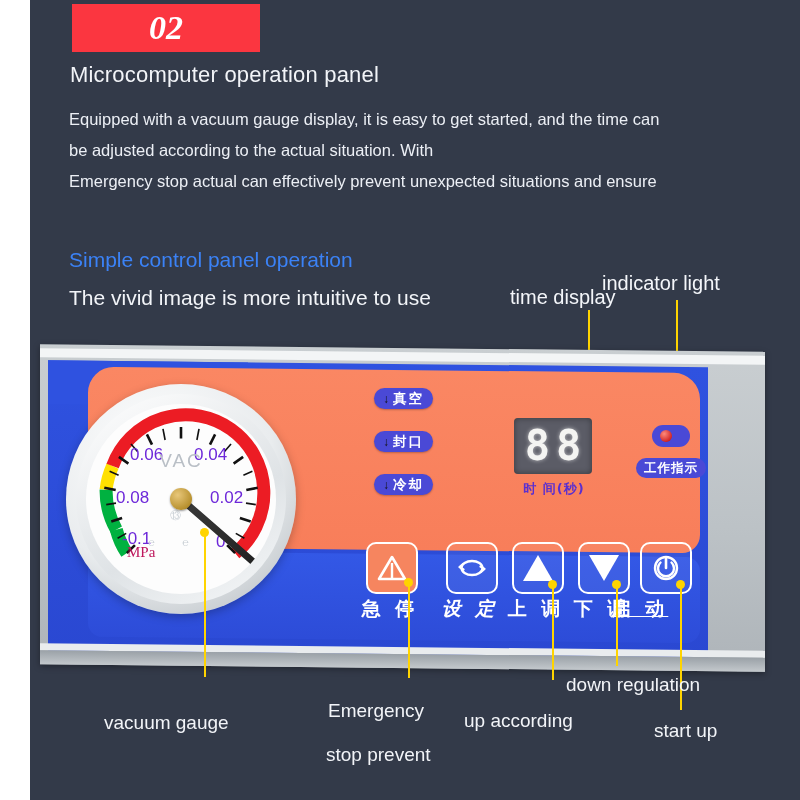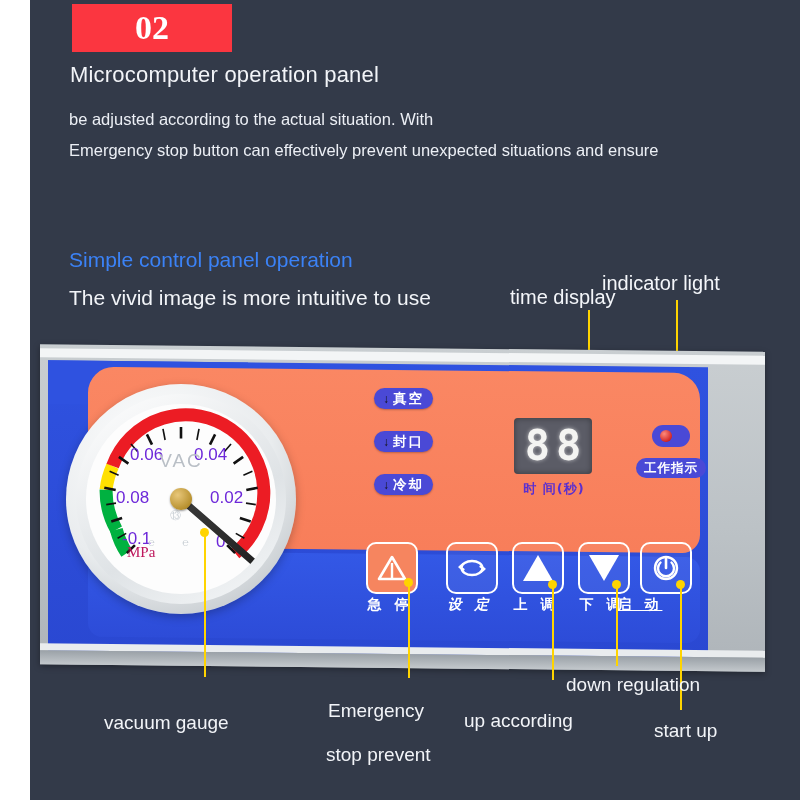--- a/index.html
+++ b/index.html
@@ -10,22 +10,22 @@
   }
   #root{position:absolute;left:0;top:0;width:800px;height:800px;}
 
   .dark-bg{
     position:absolute;left:30px;top:0px;width:770px;height:800px;
     background:#333a49;
   }
 
   
   .badge{
-    position:absolute;left:72px;top:4px;width:160px;height:48px;
-    background:#fb3640;display:flex;align-items:center;justify-content:center;
+    position:absolute;left:72px;top:4px;width:188px;height:48px;
+    background:#fb3640;display:flex;align-items:center;justify-content:center;font-style:italic;
   }
   .badge span{
     color:#ffffff;font-family:"Liberation Serif","DejaVu Serif",serif;
     font-weight:bold;font-size:34px;line-height:1;
   }
   .title{
     position:absolute;left:70px;top:62px;width:600px;
     color:#f2f4f8;font-size:22px;letter-spacing:.2px;
   }
   .body-text{
@@ -186,43 +186,44 @@
   
   .btn{
     position:absolute;top:542px;width:48px;height:48px;border-radius:10px;
     border:2.5px solid #ffffff;
     display:flex;align-items:center;justify-content:center;
     background:rgba(255,255,255,.06);
   }
   .btn.estop{background:#f6855f;border-color:#ffffff;}
   .btn-label{
     position:absolute;top:596px;width:80px;text-align:center;
-    color:#ffffff;font-size:14px;font-weight:bold;letter-spacing:4px;
+    color:#ffffff;font-size:19px;font-weight:bold;letter-spacing:4px;
     font-family:"DejaVu Sans",sans-serif;
   }
   .tri-up{width:0;height:0;border-left:15px solid transparent;border-right:15px solid transparent;border-bottom:26px solid #ffffff;}
   .tri-dn{width:0;height:0;border-left:15px solid transparent;border-right:15px solid transparent;border-top:26px solid #ffffff;}
 
   
   .bl{position:absolute;color:#f2f4f8;white-space:nowrap;font-size:19px;}
 </style>
 </head>
 <body>
 
 <div id="root">
   <div class="dark-bg"></div>
 
   <div class="badge">
     <span>02</span>
   </div>
   <div class="title">Microcomputer operation panel</div>
 
   <div class="body-text">
+    <div>Equipped with a vacuum gauge display, it is easy to get started, and the time can</div>
     <div>be adjusted according to the actual situation. With</div>
-    <div>Emergency stop button can effectively prevent unexpected situations and ensure</div>
+    <div>Emergency stop actual can effectively prevent unexpected situations and ensure</div>
   </div>
 
   <div class="sub1">Simple control panel operation</div>
   <div class="sub2">The vivid image is more intuitive to use</div>
 
   <div class="co-label co-time">time display</div>
   <div class="co-label co-ind">indicator light</div>
 
   <div class="co-line" style="left:588px;top:310px;height:133px;"></div>
   <div class="co-dot" style="left:584px;top:438px;"></div>

